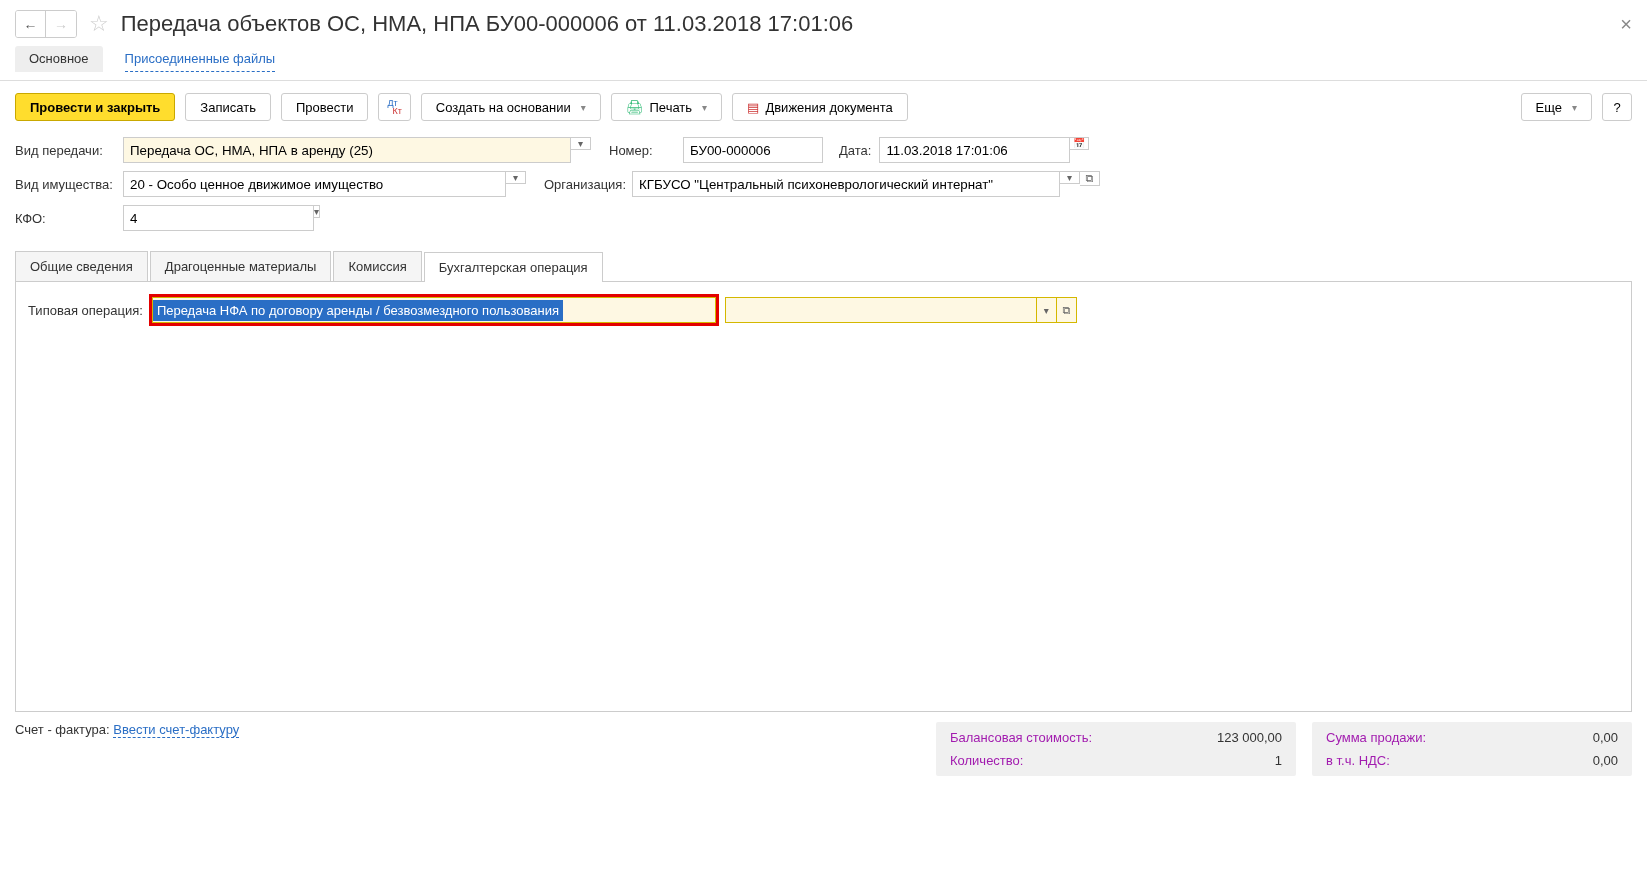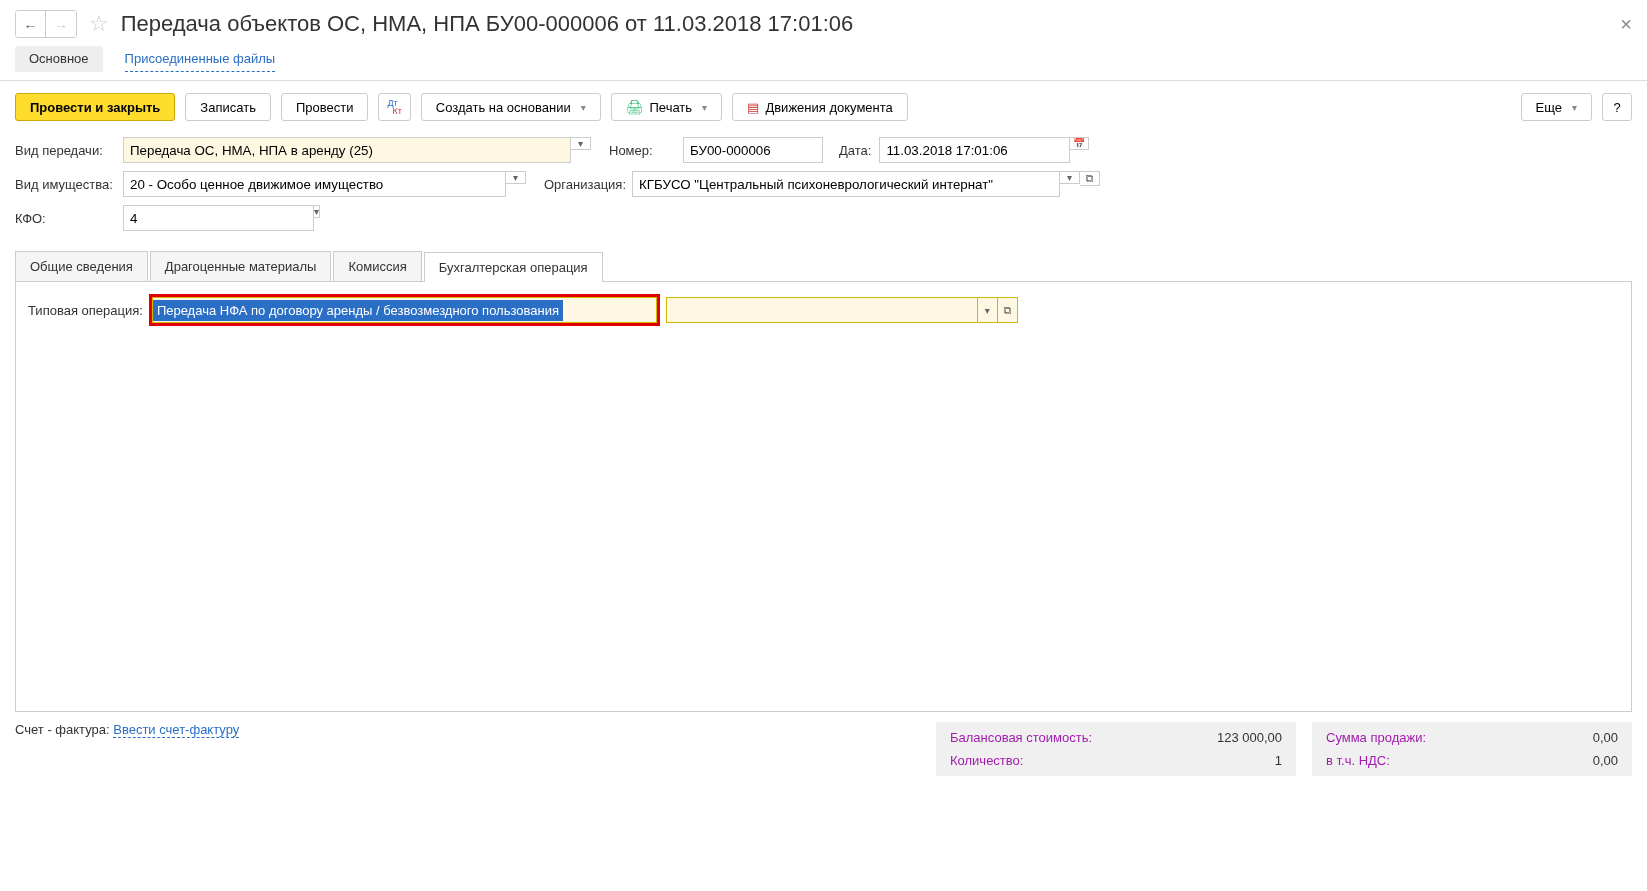--- a/index.html
+++ b/index.html
@@ -149,21 +149,21 @@
   <div class="tab">Общие сведения</div>
   <div class="tab">Драгоценные материалы</div>
   <div class="tab">Комиссия</div>
   <div class="tab active">Бухгалтерская операция</div>
 </div>
 
 <div class="tab-content">
   <div class="typical-op-row">
     <span class="typical-op-label">Типовая операция:</span>
     <div class="highlight-box">
-      <div class="typical-input" style="width:505px">
+      <div class="typical-input" style="width:564px">
         <span class="selected-text">Передача НФА по договору аренды / безвозмездного пользования</span>
       </div>
     </div>
     <div class="typical-input" style="width:352px">
       <div class="typical-fill"></div>
       <div class="typical-btn">▾</div>
       <div class="typical-btn open-icon">⧉</div>
     </div>
   </div>
 </div>

